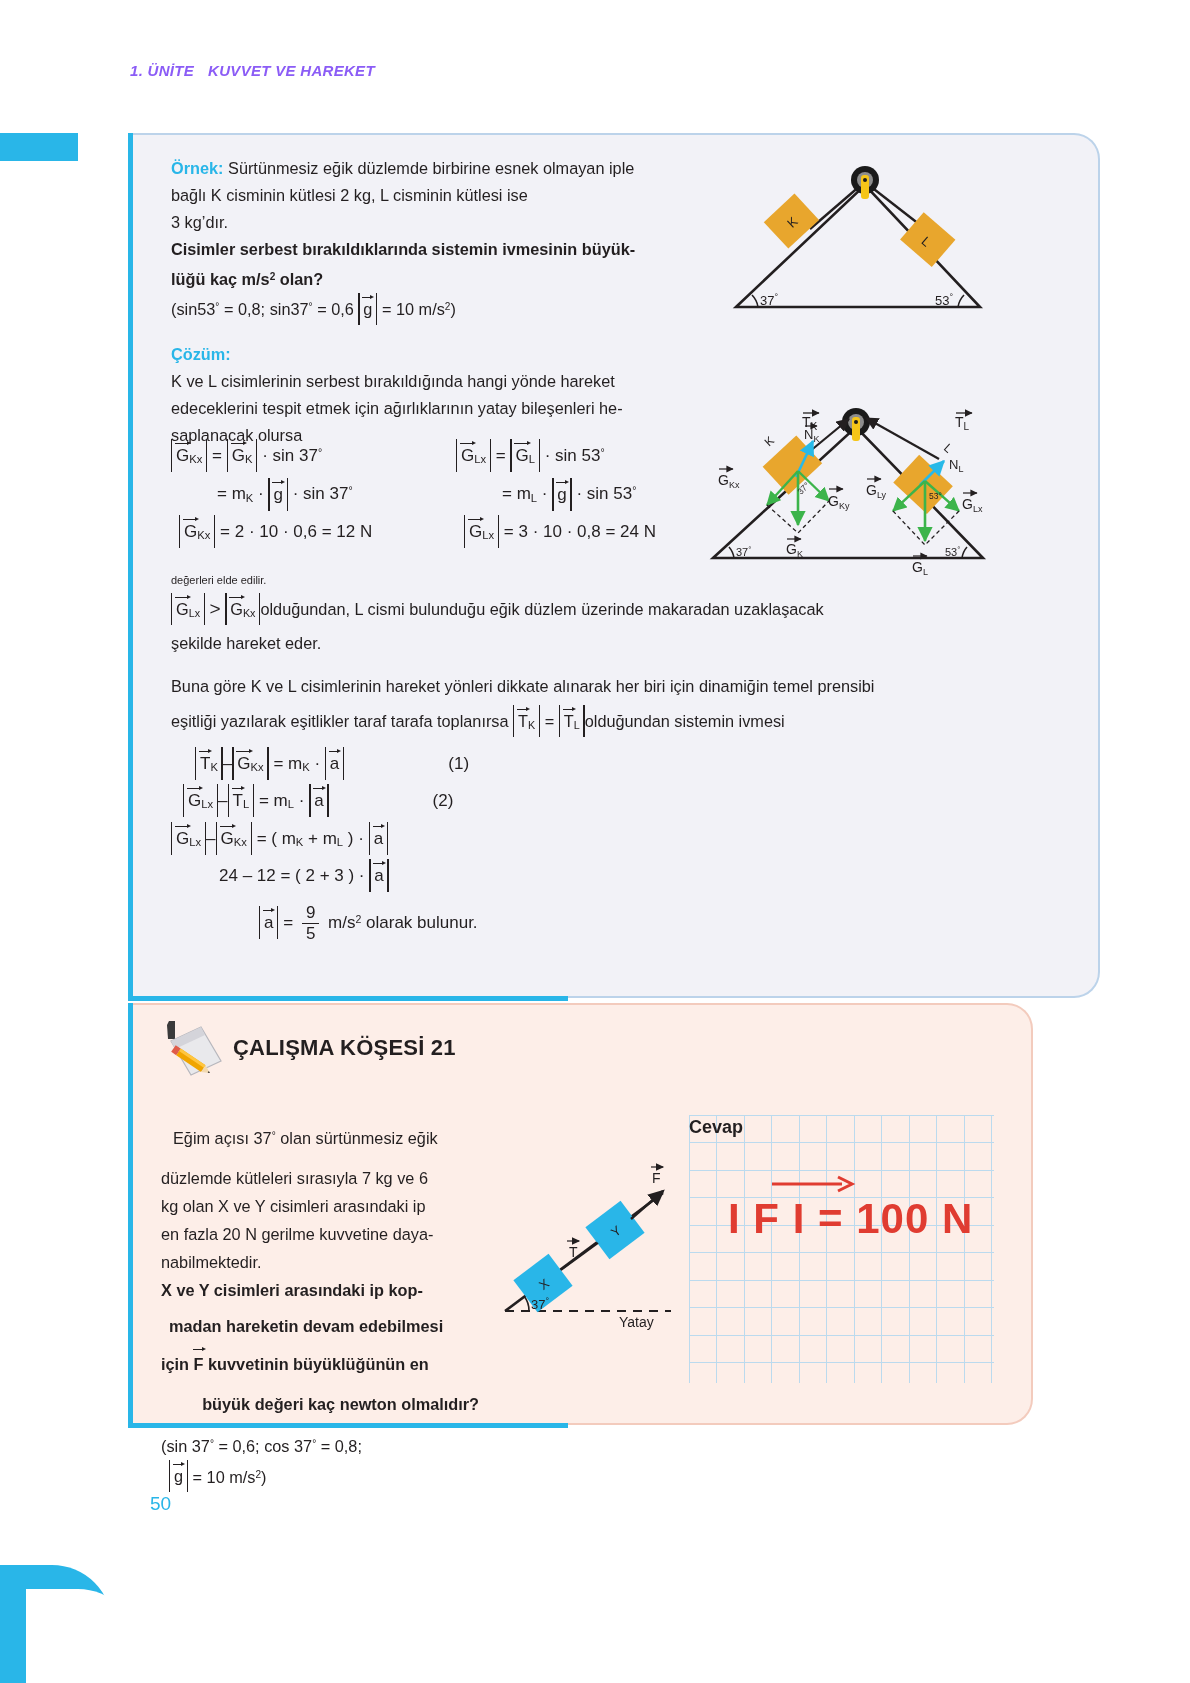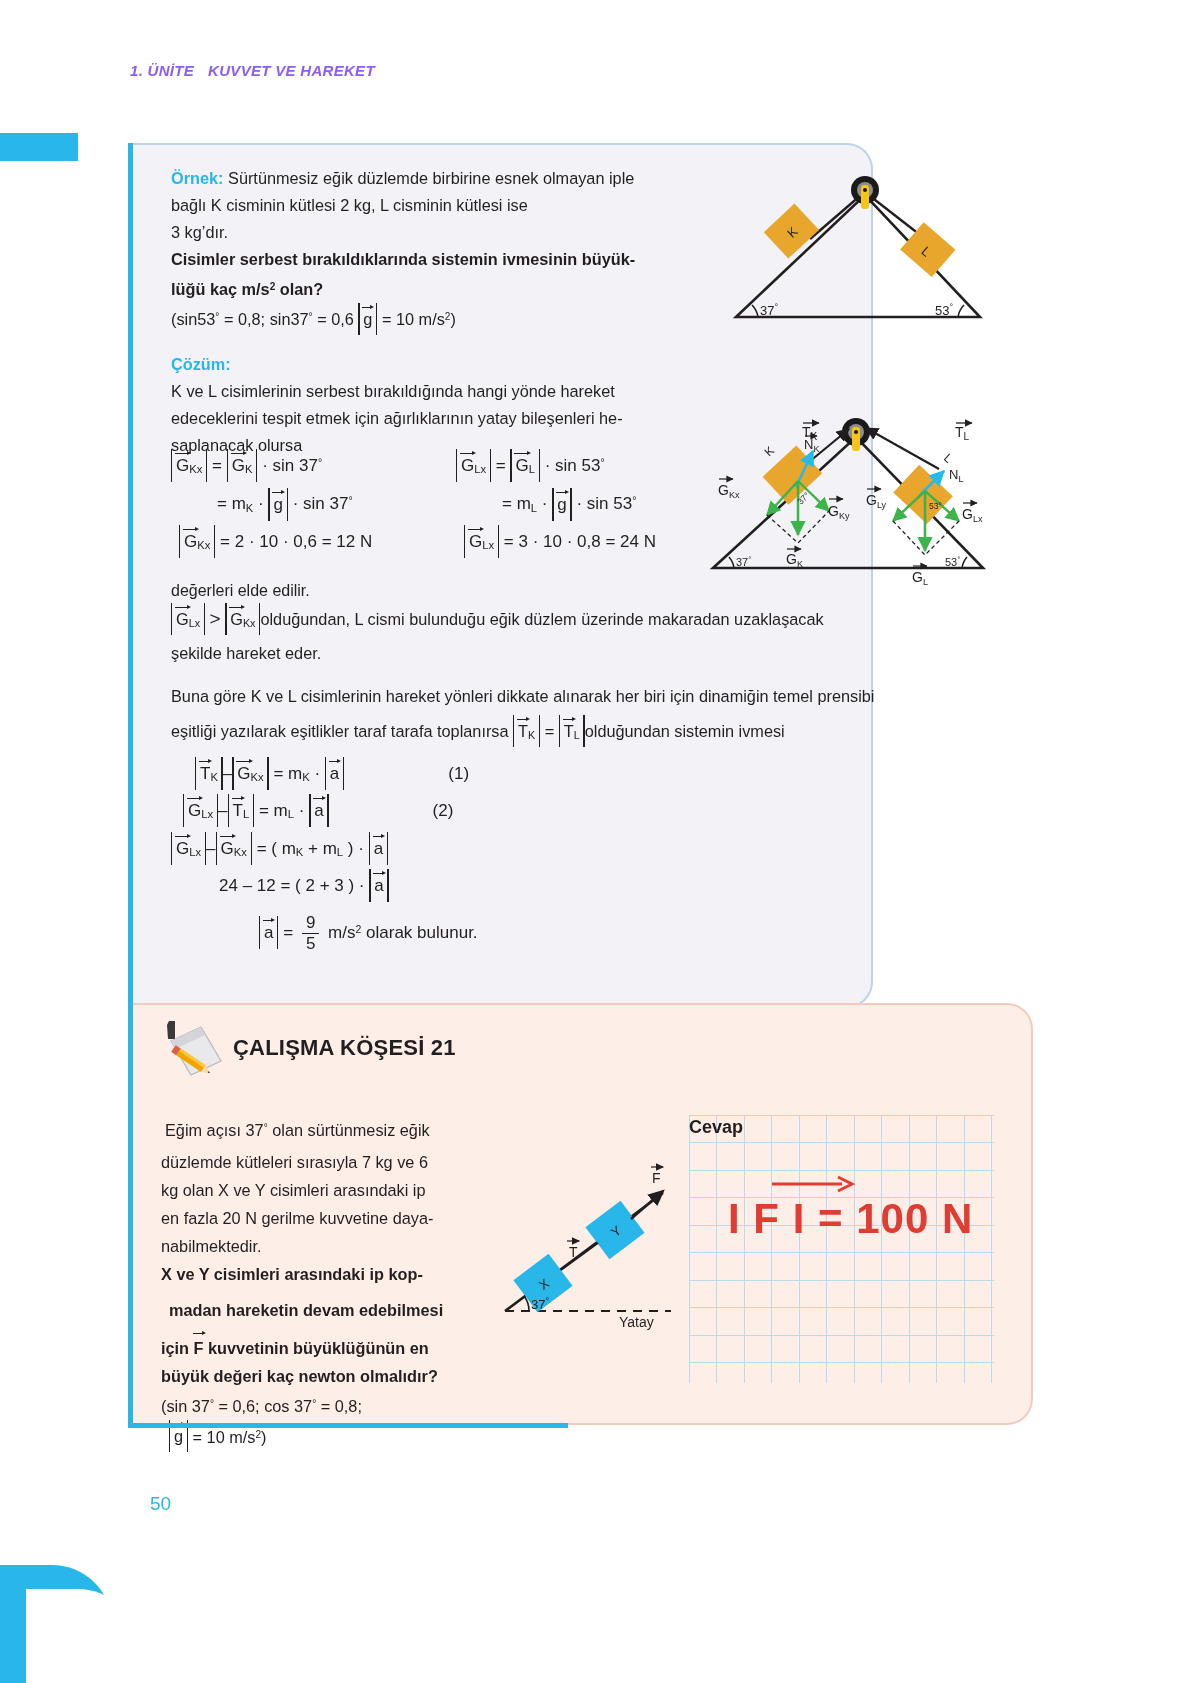--- a/index.html
+++ b/index.html
@@ -34,21 +34,21 @@
     content:""; position:absolute; left:26px; top:24px;
     width:112px; height:118px; background:#fff; border-top-right-radius:60px;
   }
   .page-number {
     position:absolute; left:150px; bottom:168px;
     font-size:19px; color:#29b6e8; font-weight:400;
   }
 
   
   .card-example {
-    position:absolute; left:133px; top:143px; width:740px; height:865px;
+    position:absolute; left:133px; top:133px; width:967px; height:865px;
     background:#f2f2f7;
     border:2px solid #bcd3ea;
     border-top-right-radius:26px; border-bottom-right-radius:26px;
     border-left:none;
   }
   .card-example::before{
     content:""; position:absolute; left:-5px; top:-2px; bottom:-2px; width:5px;
     background:#29b6e8;
   }
   .card-example::after{
@@ -203,21 +203,21 @@
         </div>
         <div class="eq-line" style="padding-left:8px">
           <span class="av"><span class="vec">G</span><sub class="sb">Lx</sub></span>
           <span>= 3 · 10 · 0,8 = 24 N</span>
         </div>
       </div>
     </div>
   </div>
 
   <div style="position:absolute; left:38px; top:432px; width:830px;">
-    <p style="margin:0; font-size:16px; line-height:27px;">değerleri elde edilir.</p>
+    <p style="margin:0; font-size:11px; line-height:27px;">değerleri elde edilir.</p>
 
     <p style="margin:0 0 0; font-size:16.3px; line-height:30px;">
       <span class="av"><span class="vec">G</span><sub class="sb">Lx</sub></span>
       <span style="font-size:19px">&gt;</span>
       <span class="av"><span class="vec">G</span><sub class="sb">Kx</sub></span><span>olduğundan, L cismi bulunduğu eğik düzlem üzerinde makaradan uzaklaşacak</span>
     </p>
     <p style="margin:6px 0 0; font-size:16.3px; line-height:27px;">şekilde hareket eder.</p>
 
     <p style="margin:16px 0 0; font-size:16.3px; line-height:27px;">Buna göre K ve L cisimlerinin hareket yönleri dikkate alınarak her biri için dinamiğin temel prensibi</p>
     <p style="margin:6px 0 0; font-size:16.3px; line-height:30px;">
@@ -446,29 +446,29 @@
         <path d="M50 42 L58 46 L50 50 Z" fill="#f2d9b0"></path>
         <path d="M56 45 L58 46 L56 47 Z" fill="#2b2b2b"></path>
         <rect x="14" y="42" width="6" height="8" fill="#e05c4a"></rect>
       </g>
     </svg>
   </div>
 
   <div class="work-title">ÇALIŞMA KÖŞESİ 21</div>
 
   <div class="work-text">
-    <p style="margin:4px;"><span>Eğim açısı 37</span><sup class="deg">°</sup><span> olan sürtünmesiz eğik</span></p>
+    <p style="margin:12px;"><span>Eğim açısı 37</span><sup class="deg">°</sup><span> olan sürtünmesiz eğik</span></p>
     <p style="margin:0;">düzlemde kütleleri sırasıyla 7 kg ve 6</p>
     <p style="margin:0;">kg olan X ve Y cisimleri arasındaki ip</p>
     <p style="margin:0;">en fazla 20 N gerilme kuvvetine daya-</p>
     <p style="margin:0;">nabilmektedir.</p>
     <p style="margin:0;" class="bold">X ve Y cisimleri arasındaki ip kop-</p>
     <p style="margin:8px;" class="bold">madan hareketin devam edebilmesi</p>
     <p style="margin:0;" class="bold"><span>için </span><span class="vec">F</span><span> kuvvetinin büyüklüğünün en</span></p>
-    <p style="margin:0;" class="bold">büyük değeri kaç newton olmalıdır?</p>
+    <p style="margin:12px;text-align:right;" class="bold">büyük değeri kaç newton olmalıdır?</p>
     <p style="margin:0;"><span>(sin 37</span><sup class="deg">°</sup><span> = 0,6; cos 37</span><sup class="deg">°</sup><span> = 0,8;</span></p>
     <p style="margin:0; padding-left:8px;"><span class="av"><span class="vec">g</span></span><span> = 10 m/s</span><sup class="pw">2</sup><span>)</span></p>
   </div>
 
   <div class="fig" style="left:358px; top:128px;">
     <svg width="200" height="190" viewBox="0 0 200 190">
       <defs>
         <marker id="ah3" markerWidth="8" markerHeight="8" refX="6" refY="3.2" orient="auto">
           <path d="M0,0 L7,3.2 L0,6.4 z" fill="#231f20"></path>
         </marker>

